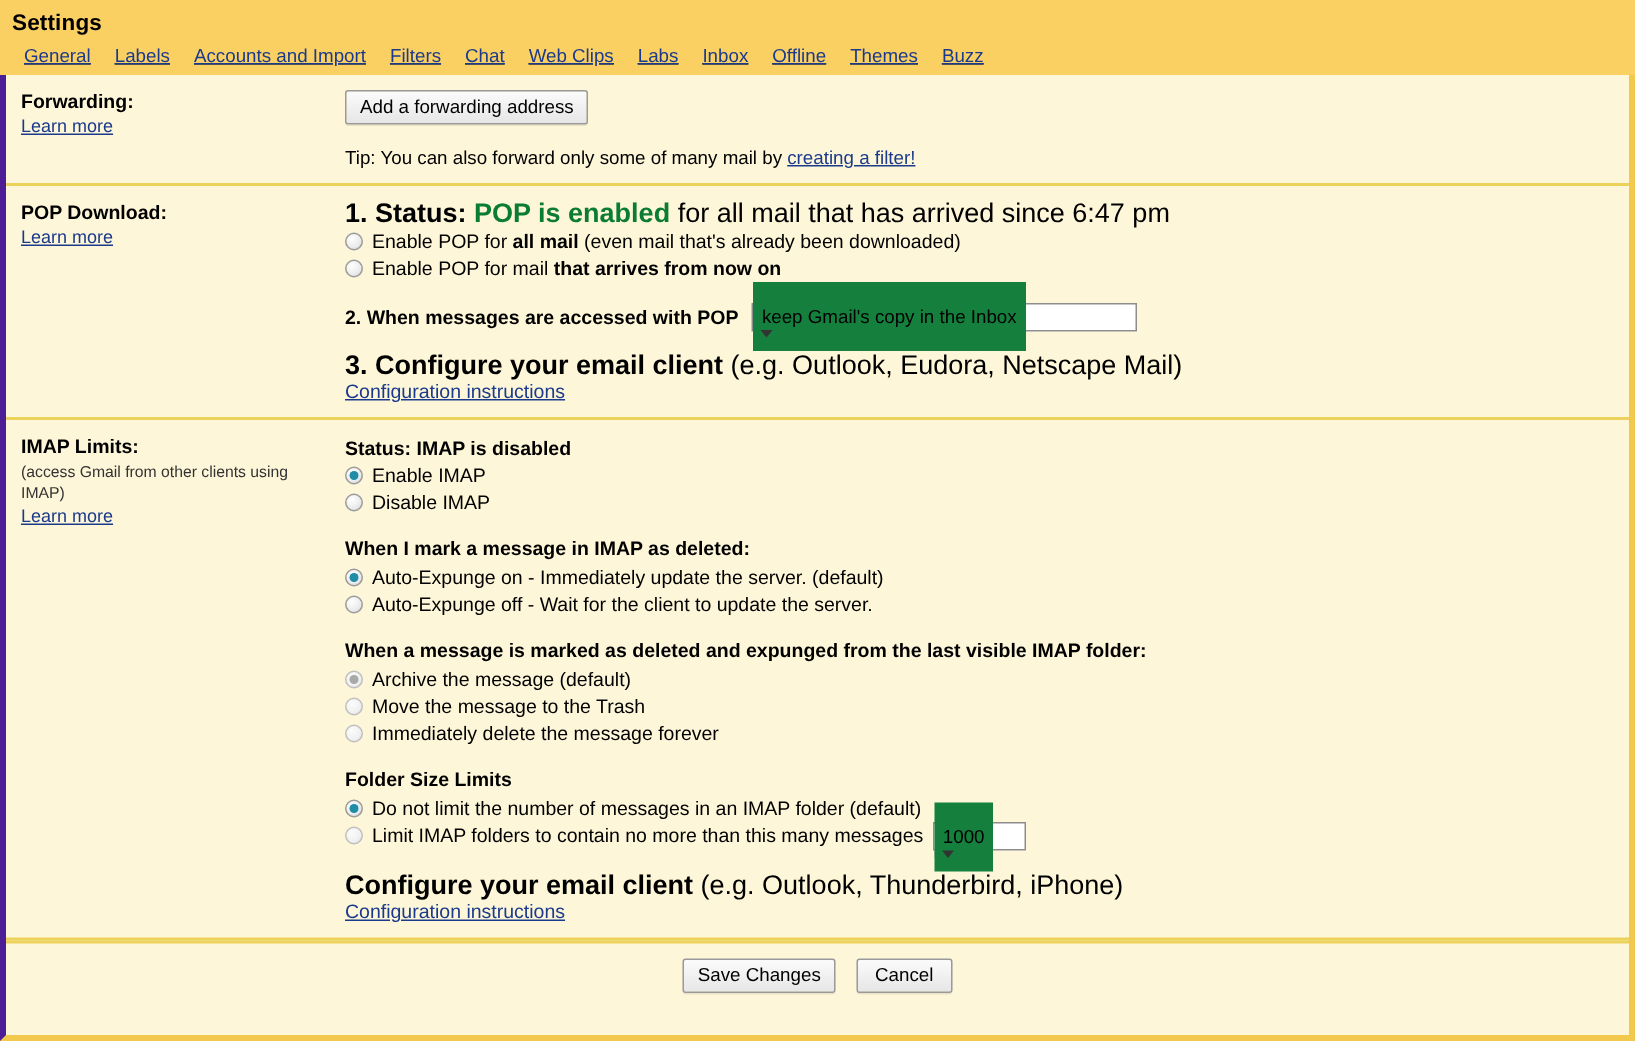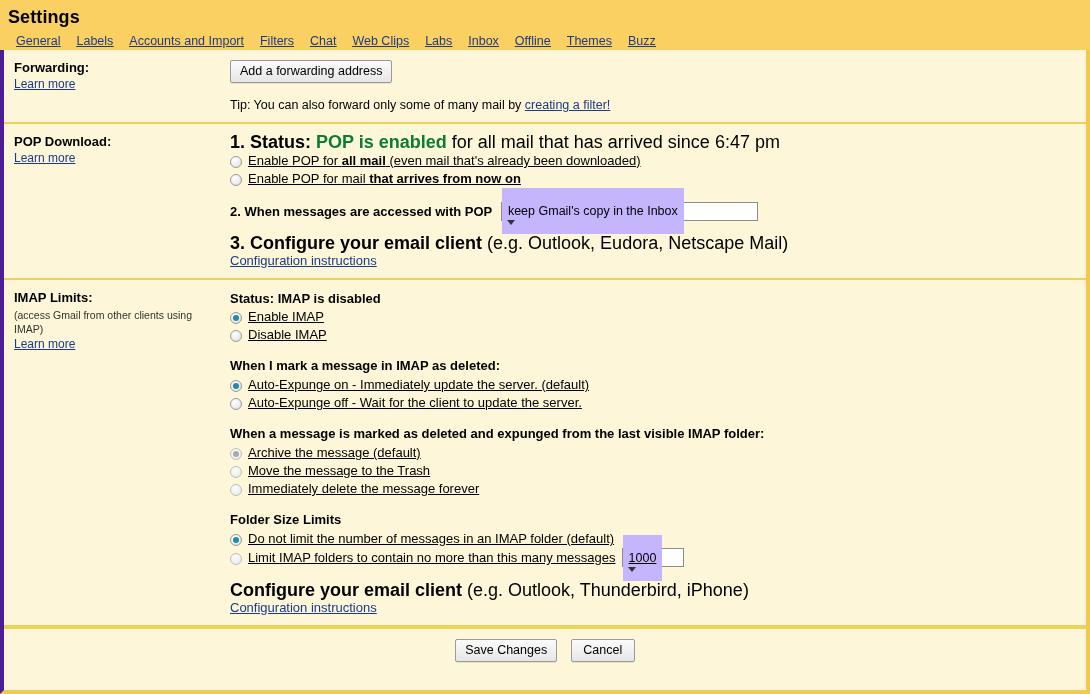--- a/index.html
+++ b/index.html
@@ -26,21 +26,21 @@
   }
 
   
   .header {
     background: #fbd063;
     padding: 4px 0 0 0;
     height: 50px;
     box-sizing: border-box;
   }
   .settings-title {
-    font-size: 18px;
+    font-size: 15px;
     font-weight: bold;
     color: #000;
     padding: 3px 0 2px 8px;
     letter-spacing: 0.1px;
   }
   .tabbar {
     display: flex;
     align-items: flex-end;
     padding-left: 8px;
     height: 23px;
@@ -142,21 +142,21 @@
     box-sizing: border-box;
     cursor: pointer;
   }
   .sel .sel-val {
     padding: 16px 6px;
     font-size: 12.5px;
     line-height: 17px;
     color: #000;
     white-space: nowrap;
     overflow: hidden;
-    background: #c4b5fd;
+    background: #15803d;
   }
   .sel .sel-arrow {
     width: 17px;
     border-left: 1px solid #b6b6b6;
     background: linear-gradient(#fcfcfc, #e3e3e3);
     display: flex;
     align-items: center;
     justify-content: center;
   }
   .sel .sel-arrow i {
@@ -167,25 +167,24 @@
     border-top: 5px solid #333;
   }
   .sel-pop { width: 257px; }
   .sel-pop .sel-val { width: 238px; }
   .sel-limit { width: 62px; }
   .sel-limit .sel-val { width: 43px; }
 
   
   .radio-row {
     display: flex;
-    align-items: center;
+    align-items: flex-start;
     line-height: 17px;
     margin: 1px 0 1px 0;
     font-size: 13px;
-    text-decoration: underline;
   }
   .radio {
     width: 12px; height: 12px;
     border-radius: 50%;
     box-sizing: border-box;
     margin: 3px 6px 0 0;
     flex: 0 0 12px;
     background: radial-gradient(circle at 35% 30%, #ffffff 0%, #ececec 60%, #d2d2d2 100%);
     border: 1px solid #9b9b9b;
     position: relative;

